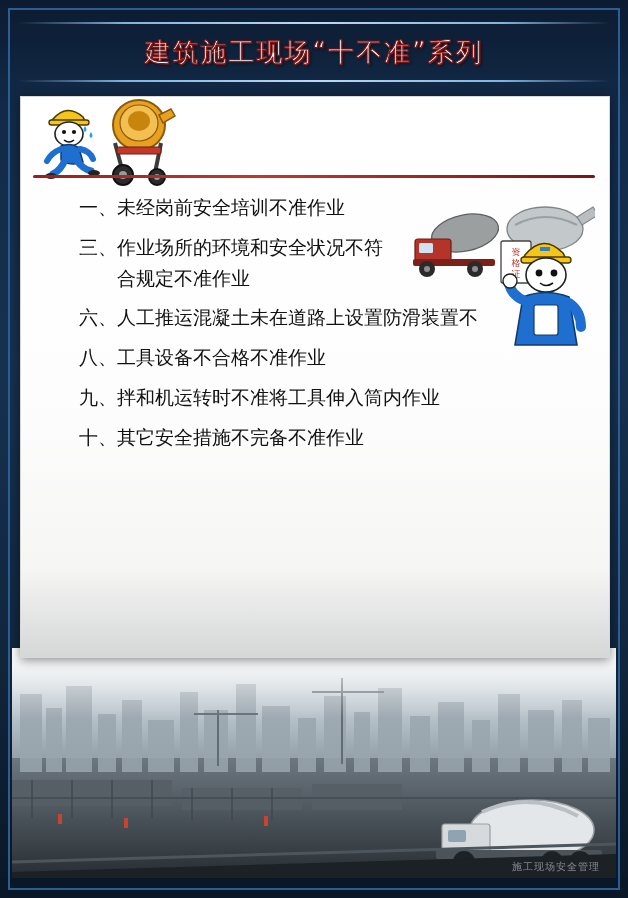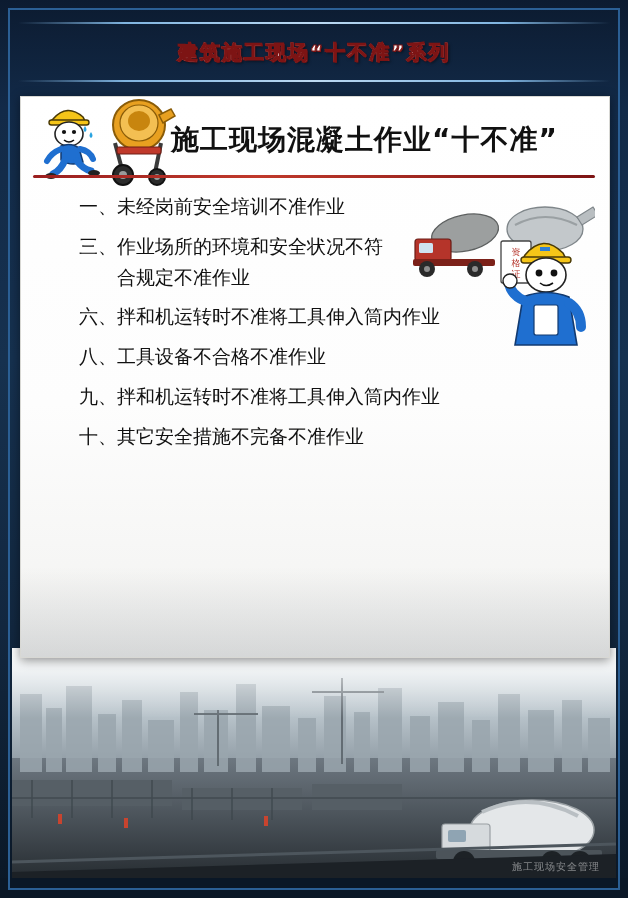--- a/index.html
+++ b/index.html
@@ -48,22 +48,22 @@
     position: absolute;
     left: 0; right: 0;
     height: 2px;
     background: linear-gradient(90deg, rgba(120,170,220,0) 0%, #7fb4e0 18%, #bcd9f2 50%, #7fb4e0 82%, rgba(120,170,220,0) 100%);
   }
   .title-band .rule.top { top: 0; }
   .title-band .rule.bottom { bottom: 0; }
 
   .main-title {
     font-family: "DejaVu Sans", "Liberation Sans", sans-serif;
-    font-size: 20px;
-    font-weight: bold;
+    font-size: 26px;
+    font-weight: normal;
     letter-spacing: 2px;
     color: #ffffff;
     text-shadow:
       0 0 1px #8b1a1a,
       1px 1px 0 #7d1414,
       2px 2px 3px rgba(0,0,0,0.55);
     -webkit-text-stroke: 1px #7d1414;
     white-space: nowrap;
   }
 
@@ -138,21 +138,21 @@
   
   .rules {
     position: absolute;
     left: 0;
     right: 0;
     top: 96px;
     padding: 0 26px 0 58px;
     z-index: 3;
   }
   .rule-item {
-    font-family: Liberation Mono, monospace;
+    font-family: Liberation Serif, serif;
     font-size: 19px;
     line-height: 1.62;
     color: #111;
     margin-bottom: 9px;
     white-space: pre-line;
   }
 
   
   .truck-photo {
     position: absolute;
@@ -252,21 +252,20 @@
 
         <path d="M20 50 l8 30 M66 50 l-6 30" stroke="#3b3b3b" stroke-width="4" fill="none"></path>
         <rect x="22" y="54" width="44" height="7" rx="2" fill="#c0392b" stroke="#6f1f16" stroke-width="1.2"></rect>
 
         <circle cx="28" cy="82" r="10" fill="#2b2b2b" stroke="#111" stroke-width="2"></circle>
         <circle cx="28" cy="82" r="4" fill="#9a9a9a"></circle>
         <circle cx="62" cy="84" r="8" fill="#2b2b2b" stroke="#111" stroke-width="2"></circle>
         <circle cx="62" cy="84" r="3" fill="#9a9a9a"></circle>
       </svg>
 
-      <div class="sub-title">施工现场混凝土作业“十不准”</div>
       <div class="header-underline"></div>
     </div>
 
     <svg class="truck-photo" viewBox="0 0 200 185">
 
       <g>
         <ellipse cx="70" cy="40" rx="34" ry="18" fill="#9c9f9f" stroke="#5c5f5f" stroke-width="1.2" transform="rotate(-12 70 40)"></ellipse>
         <rect x="20" y="46" width="36" height="22" rx="3" fill="#b5342a" stroke="#6a1d16" stroke-width="1.2"></rect>
         <rect x="24" y="50" width="14" height="10" rx="1.5" fill="#cfe3f2"></rect>
         <rect x="18" y="66" width="82" height="7" rx="2" fill="#7c2119"></rect>
@@ -304,21 +303,21 @@
         <path d="M130 108 q-14 -6 -16 -18" stroke="#1f6fd0" stroke-width="10" fill="none" stroke-linecap="round"></path>
         <circle cx="115" cy="88" r="7" fill="#ffffff" stroke="#222" stroke-width="1.4"></circle>
         <path d="M174 110 q12 8 12 24" stroke="#1f6fd0" stroke-width="10" fill="none" stroke-linecap="round"></path>
       </g>
     </svg>
 
     <div class="rules">
       <div class="rule-item">一、未经岗前安全培训不准作业</div>
       <div class="rule-item">三、作业场所的环境和安全状况不符
 　　合规定不准作业</div>
-      <div class="rule-item">六、拌和机运转时不准将工具伸入筒内作业</div>
+      <div class="rule-item">六、人工推运混凝土未在道路上设置防滑装置不</div>
       <div class="rule-item">八、工具设备不合格不准作业</div>
       <div class="rule-item">九、拌和机运转时不准将工具伸入筒内作业</div>
       <div class="rule-item">十、其它安全措施不完备不准作业</div>
     </div>
   </div>
 
   <div class="site-photo">
     <svg viewBox="0 0 604 232" preserveAspectRatio="none" style="position:absolute;inset:0;width:100%;height:100%;">
 
       <defs>

